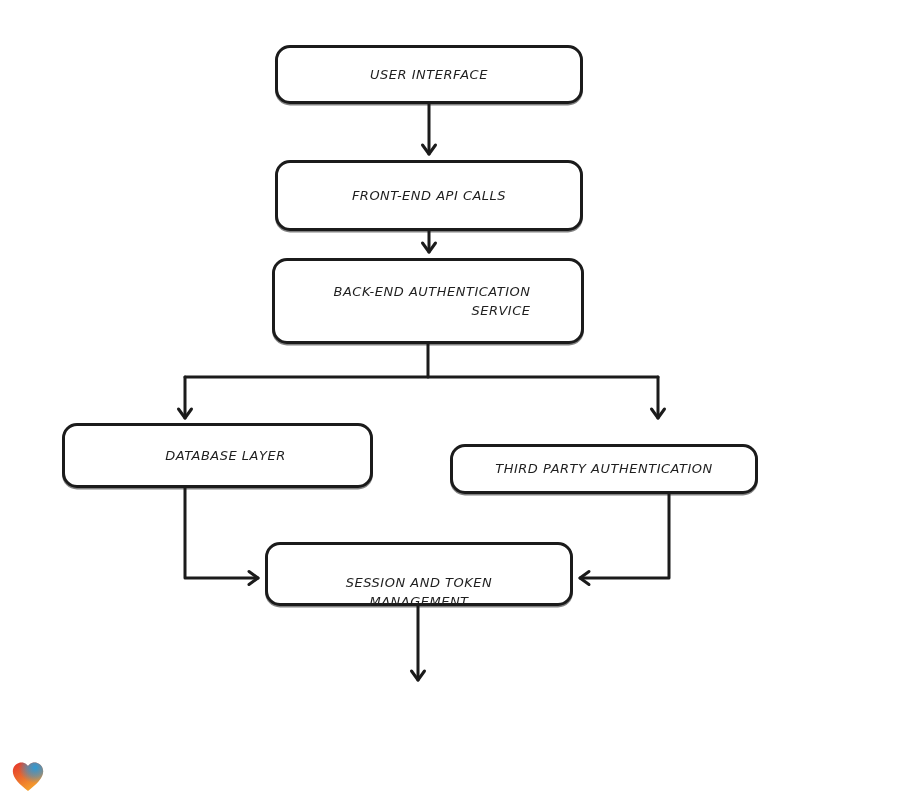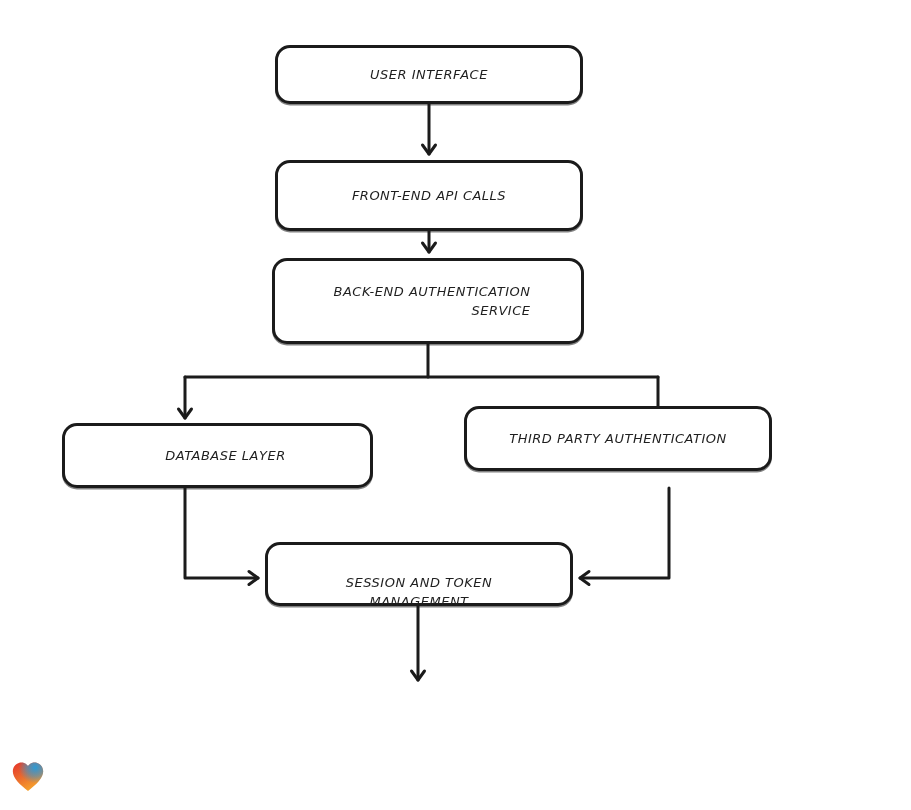--- a/index.html
+++ b/index.html
@@ -110,21 +110,21 @@
   </div>
 
   <div class="node" style="left:272px; top:258px; width:312px; height:86px;">
     <span class="label wrap-narrow">BACK-END AUTHENTICATION SERVICE</span>
   </div>
 
   <div class="node" style="left:62px; top:423px; width:311px; height:65px;padding-left:16px;">
     <span class="label">DATABASE LAYER</span>
   </div>
 
-  <div class="node" style="left:450px; top:406px; width:308px; height:65px;margin-left:14px;">
+  <div class="node" style="left:450px; top:444px; width:308px; height:50px;">
     <span class="label">THIRD PARTY AUTHENTICATION</span>
   </div>
 
   <div class="node" style="left:265px; top:542px; width:308px; height:64px;">
     <span class="label wrap-session">SESSION AND TOKEN MANAGEMENT</span>
   </div>
 
 
   <svg class="brand-logo" viewBox="0 0 32 32" xmlns="http://www.w3.org/2000/svg">
     <defs>

